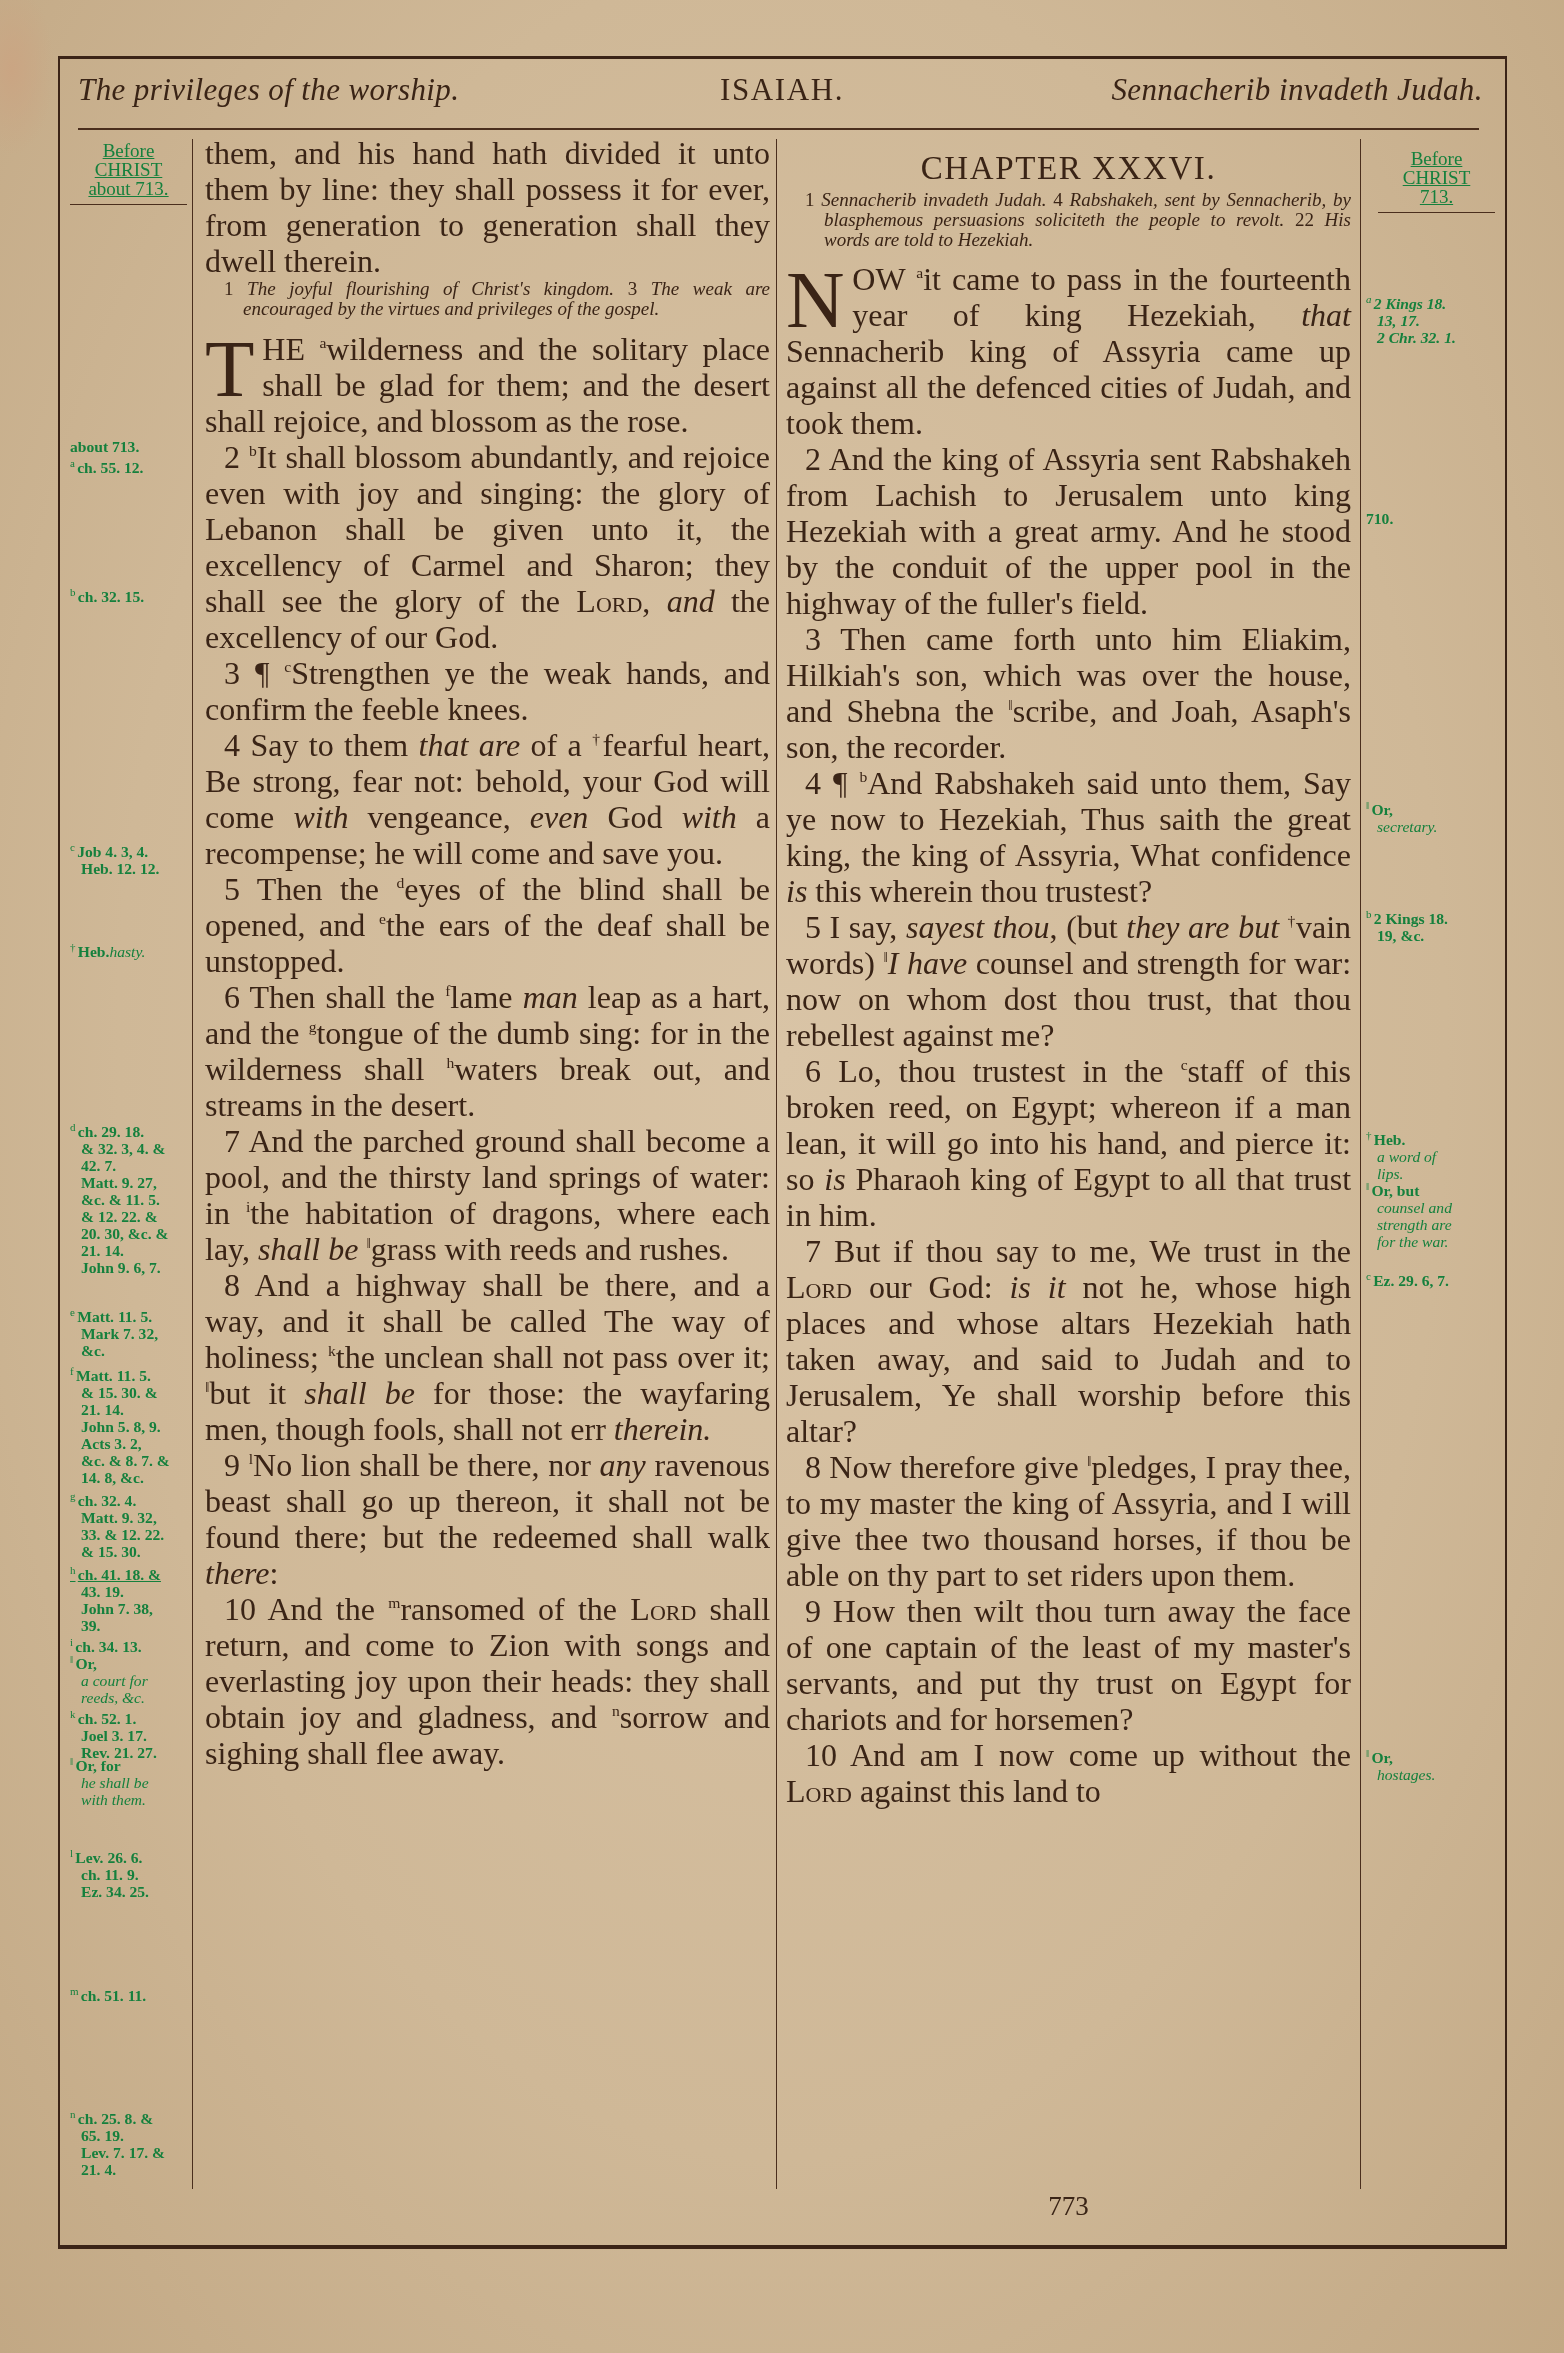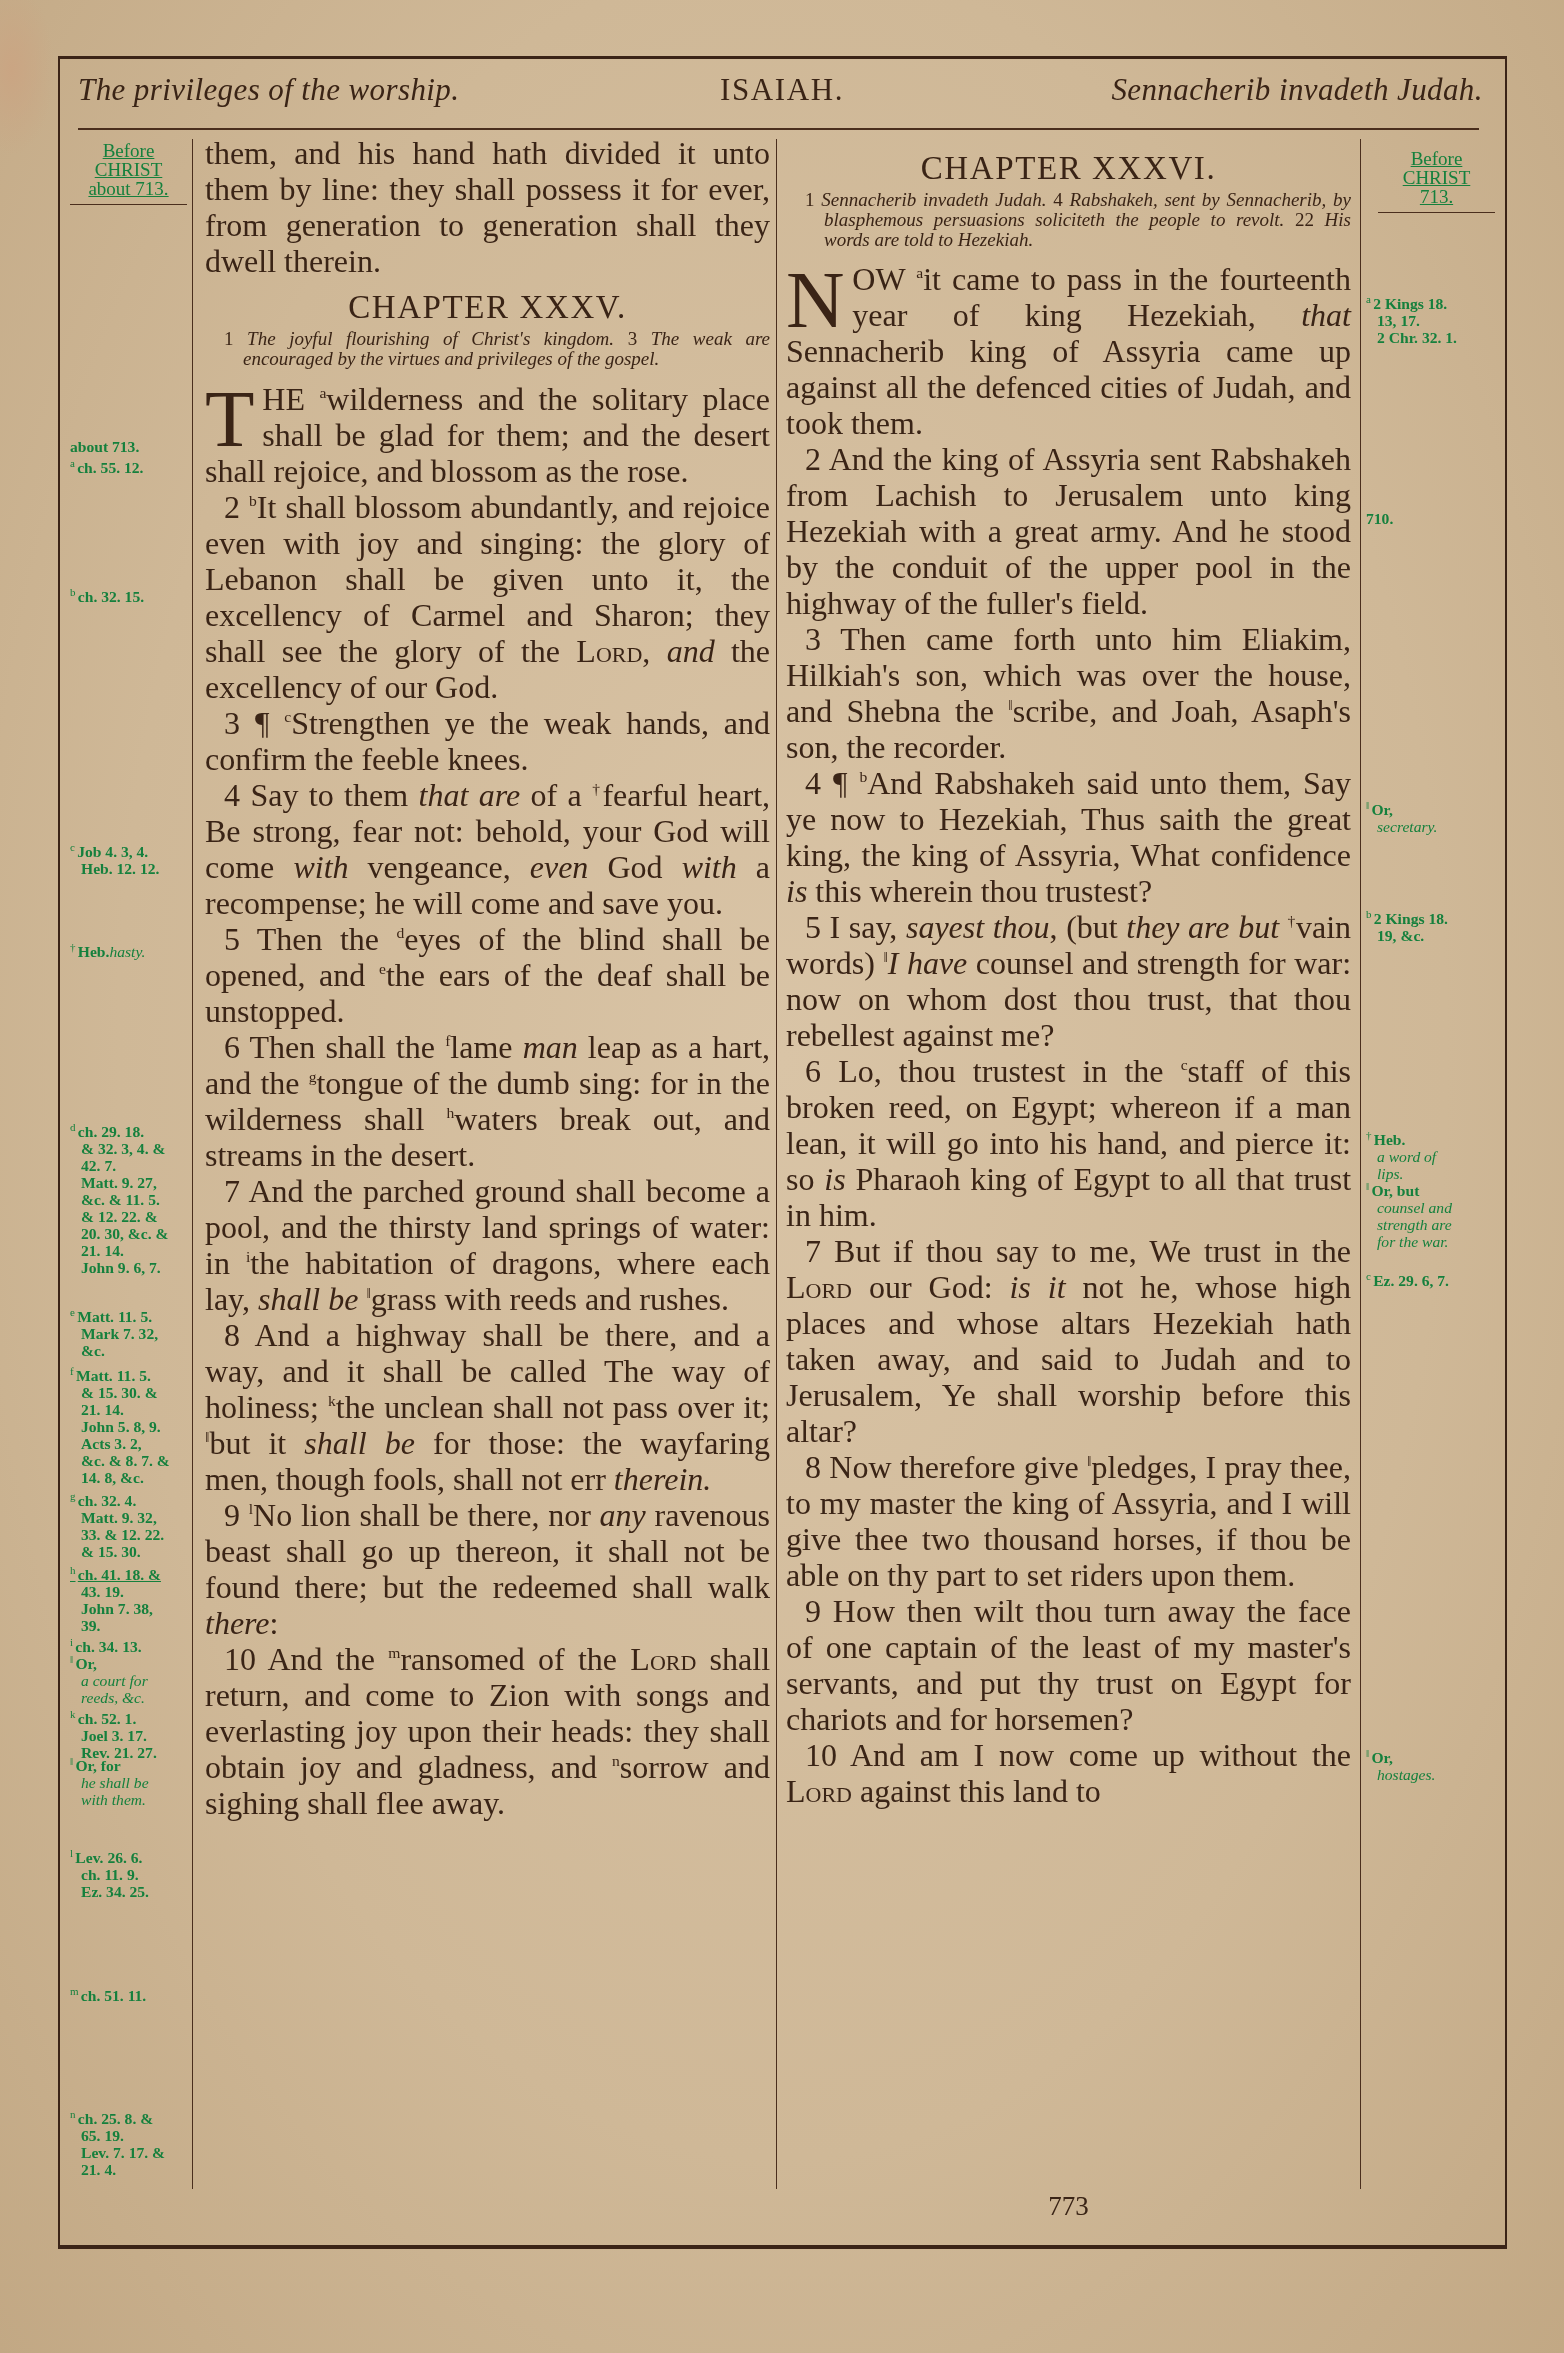--- a/index.html
+++ b/index.html
@@ -182,21 +182,21 @@
 
 <div class="margin margin-right" style="top:149px;">
   <div class="hdr">
     <div>Before</div>
     <div>CHRIST</div>
     <div>713.</div>
     <div class="hdr-rule"></div>
   </div>
 </div>
 <div class="margin margin-right" id="mr">
-    <div class="note" style="top: 291px; width: 133px;">
+    <div class="note" style="top: 291px; width: 133px; font-style: italic;">
       <span style="display: block;"><span class="mk">a</span>2 Kings 18.</span>
       <span class="ind" style="display: block;">13, 17.</span>
       <span class="ind" style="display: block;">2 Chr. 32. 1.</span>
     </div>
     <div class="note" style="top: 510px; width: 133px;">
       <span style="display: block;">710.</span>
     </div>
     <div class="note" style="top: 797px; width: 133px;">
       <span style="display: block;"><span class="mk">‖</span>Or,</span>
       <span class="ind it" style="display: block;">secretary.</span>
@@ -220,21 +220,20 @@
       <span style="display: block;"><span class="mk">c</span>Ez. 29. 6, 7.</span>
     </div>
     <div class="note" style="top: 1745px; width: 133px;">
       <span style="display: block;"><span class="mk">‖</span>Or,</span>
       <span class="ind it" style="display: block;">hostages.</span>
     </div>
   </div>
 
 <div class="col col-left">
   <p>them, and his hand hath divided it unto them by line: they shall possess it for ever, from generation to generation shall they dwell therein.</p>
-  <div class="chapter-title">CHAPTER XXXV.</div>
   <div class="summary">
     <span class="num">1</span>
     <span>The joyful flourishing of Christ's kingdom.</span>
     <span class="num">3</span>
     <span>The weak are encouraged by the virtues and privileges of the gospel.</span>
   </div>
   <p><span class="dropcap">T</span><span>HE</span> <span class="sup">a</span><span>wilderness and the solitary place shall be glad for them; and the desert shall rejoice, and blossom as the rose.</span></p>
   <p class="v"><span>2</span> <span class="sup">b</span><span>It shall blossom abundantly, and rejoice even with joy and singing: the glory of Lebanon shall be given unto it, the excellency of Carmel and Sharon; they shall see the glory of the</span> <span class="sc">Lord</span><span>,</span> <span class="it">and</span> <span>the excellency of our God.</span></p>
   <p class="v"><span>3 ¶</span> <span class="sup">c</span><span>Strengthen ye the weak hands, and confirm the feeble knees.</span></p>
   <p class="v"><span>4</span> <span>Say to them</span> <span class="it">that are</span> <span>of a</span> <span class="sup">†</span><span>fearful heart, Be strong, fear not: behold, your God will come</span> <span class="it">with</span> <span>vengeance,</span> <span class="it">even</span> <span>God</span> <span class="it">with</span> <span>a recompense; he will come and save you.</span></p>

